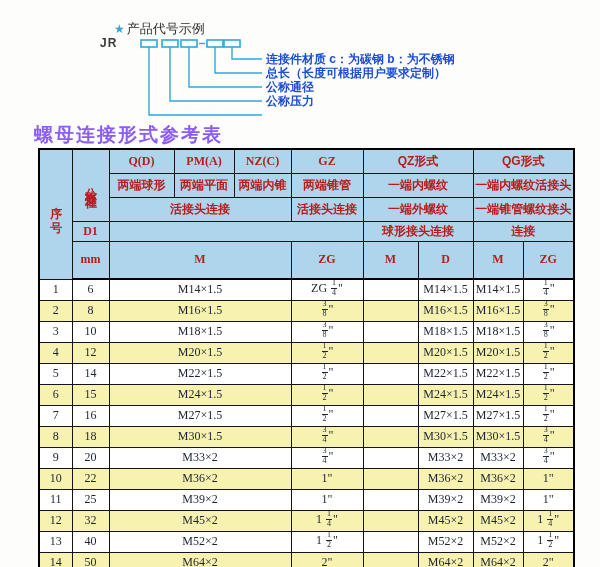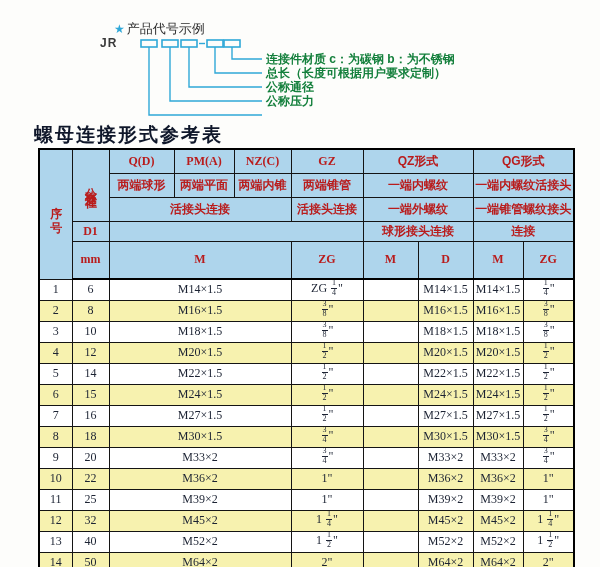--- a/index.html
+++ b/index.html
@@ -10,29 +10,29 @@
     font-family:"Liberation Sans","DejaVu Sans",sans-serif;
     color:#222;
     overflow:hidden;
   }
   
   #diagram { position:absolute; left:0; top:0; width:600px; height:145px; }
   #diagram svg { position:absolute; left:0; top:0; }
   .diag-title { position:absolute; left:114px; top:20px; font-size:13px; font-weight:normal; color:#2b2b2b; }
   .diag-title .star { color:var(--line,#2fa8d8); margin-right:2px; font-size:12px; }
   .jr-label { position:absolute; left:100px; top:36px; font-size:12px; font-weight:bold; color:#3a3a3a; letter-spacing:1px; }
-  .diag-label { position:absolute; left:266px; height:16px; line-height:16px; font-size:12px; font-weight:bold; color:#15803d; white-space:nowrap; }
+  .diag-label { position:absolute; left:266px; height:16px; line-height:16px; font-size:12px; font-weight:bold; color:#1d4ed8; white-space:nowrap; }
   .lbl-0 { top:51px; } .lbl-1 { top:65px; } .lbl-2 { top:79px; } .lbl-3 { top:93px;text-align:right; } .lbl-4 { top:107px; }
   .code-box { fill:none; stroke:var(--line,#2fa8d8); stroke-width:1.6; }
   .code-line { fill:none; stroke:var(--line,#2fa8d8); stroke-width:1.4; }
   
   .table-title {
     position:absolute; left:34px; top:122px;
     font-family:"DejaVu Serif","Liberation Serif",serif;
-    font-size:19px; font-weight:bold; color:#0f172a; letter-spacing:2px;
+    font-size:19px; font-weight:bold; color:#8b5cf6; letter-spacing:2px;
   }
   
   table#ref-table {
     position:absolute; left:38px; top:148px; width:535px;
     border-collapse:collapse; table-layout:fixed;
     border:2px solid #000;
   }
   #ref-table td { border:1px solid #141414; text-align:center; vertical-align:middle; overflow:hidden; padding:0 1px; }
   #ref-table tr.hrow td { background:var(--header-bg,#aed5ec); font-size:12px; font-weight:bold; color:#b91c1c; }
   #ref-table tr.hrow { height:24px; }

